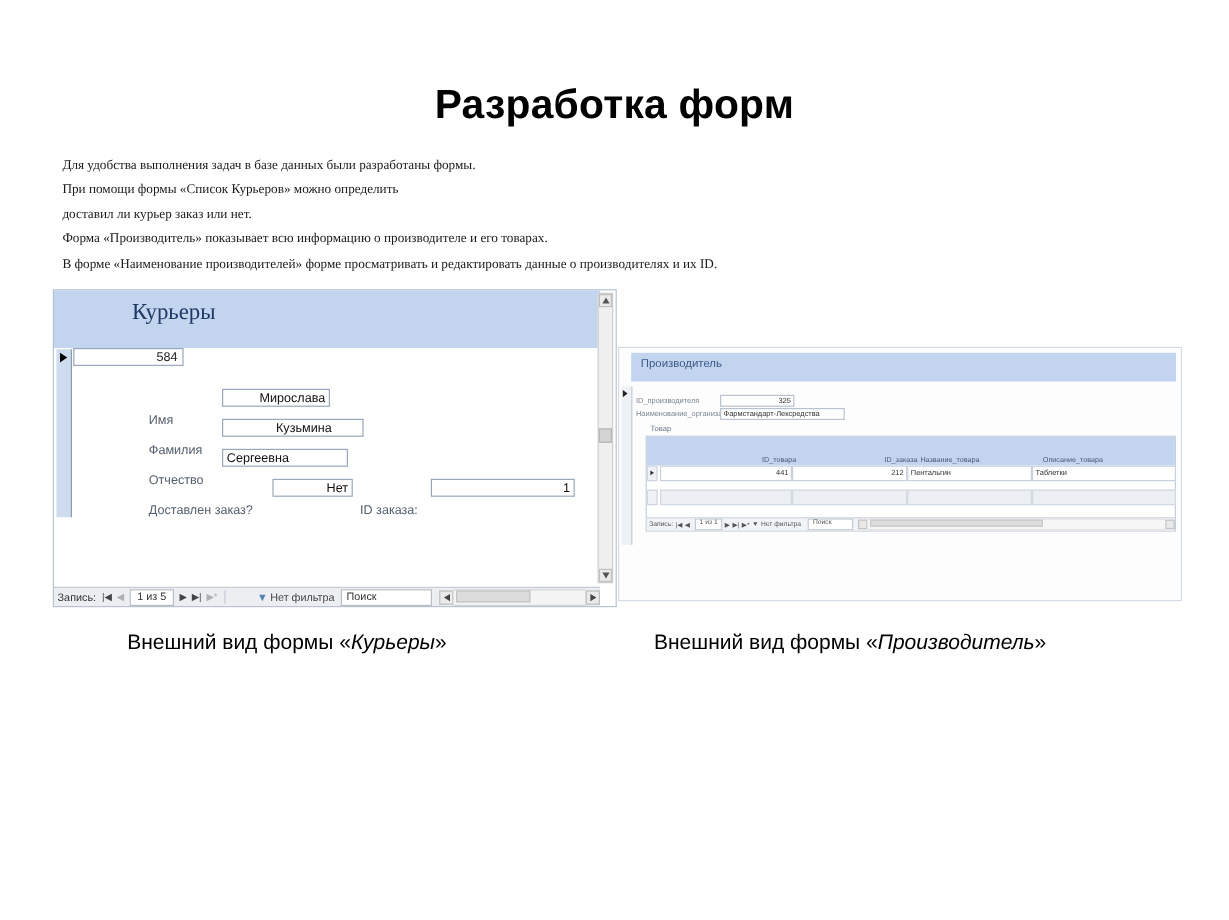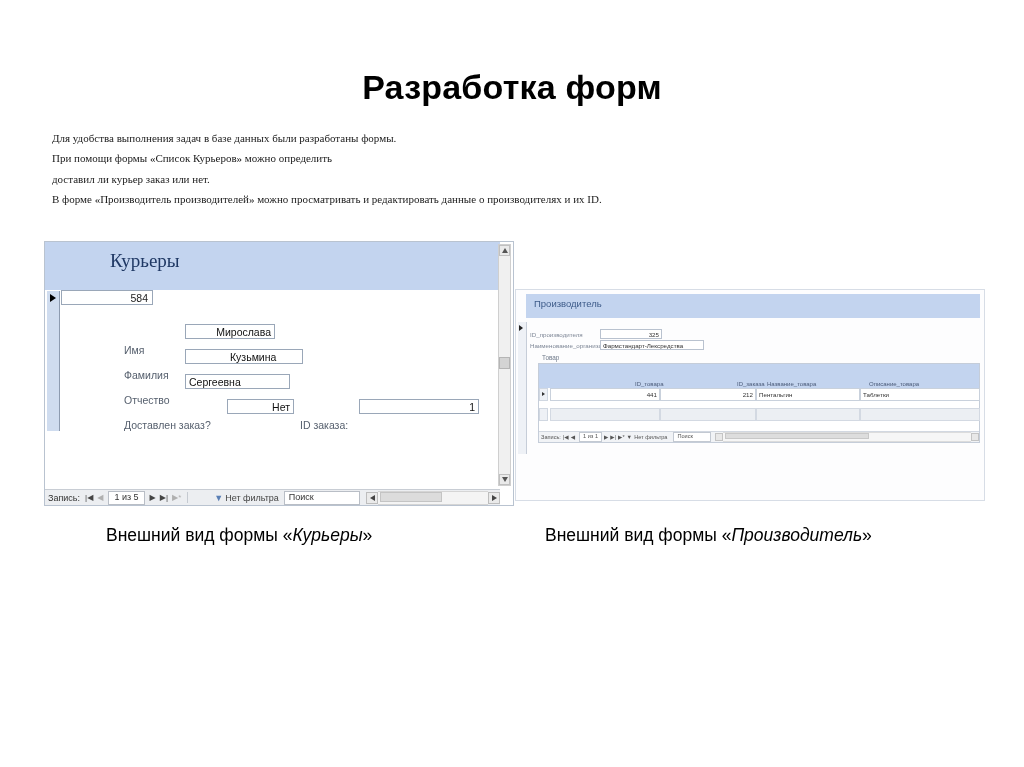--- a/index.html
+++ b/index.html
@@ -500,21 +500,22 @@
 </style>
 </head>
 <body>
 
 <div class="slide-title">Разработка форм</div>
 
 <div class="body-text">
   <div>Для удобства выполнения задач в базе данных были разработаны формы.</div>
   <div>При помощи формы «Список Курьеров» можно определить</div>
   <div>доставил ли курьер заказ или нет.</div>
-  <div>В форме «Производитель производителей» можно просматривать и редактировать данные о производителях и их ID.</div>
+  <div>Форма «Производитель» показывает всю информацию о производителе и его товарах.</div>
+  <div>В форме «Наименование производителей» форме просматривать и редактировать данные о производителях и их ID.</div>
 </div>
 
 <div class="access-window" id="form-couriers">
 
   <div class="couriers-header">
     <div class="couriers-title">Курьеры</div>
   </div>
 
   <div class="couriers-body">
 

